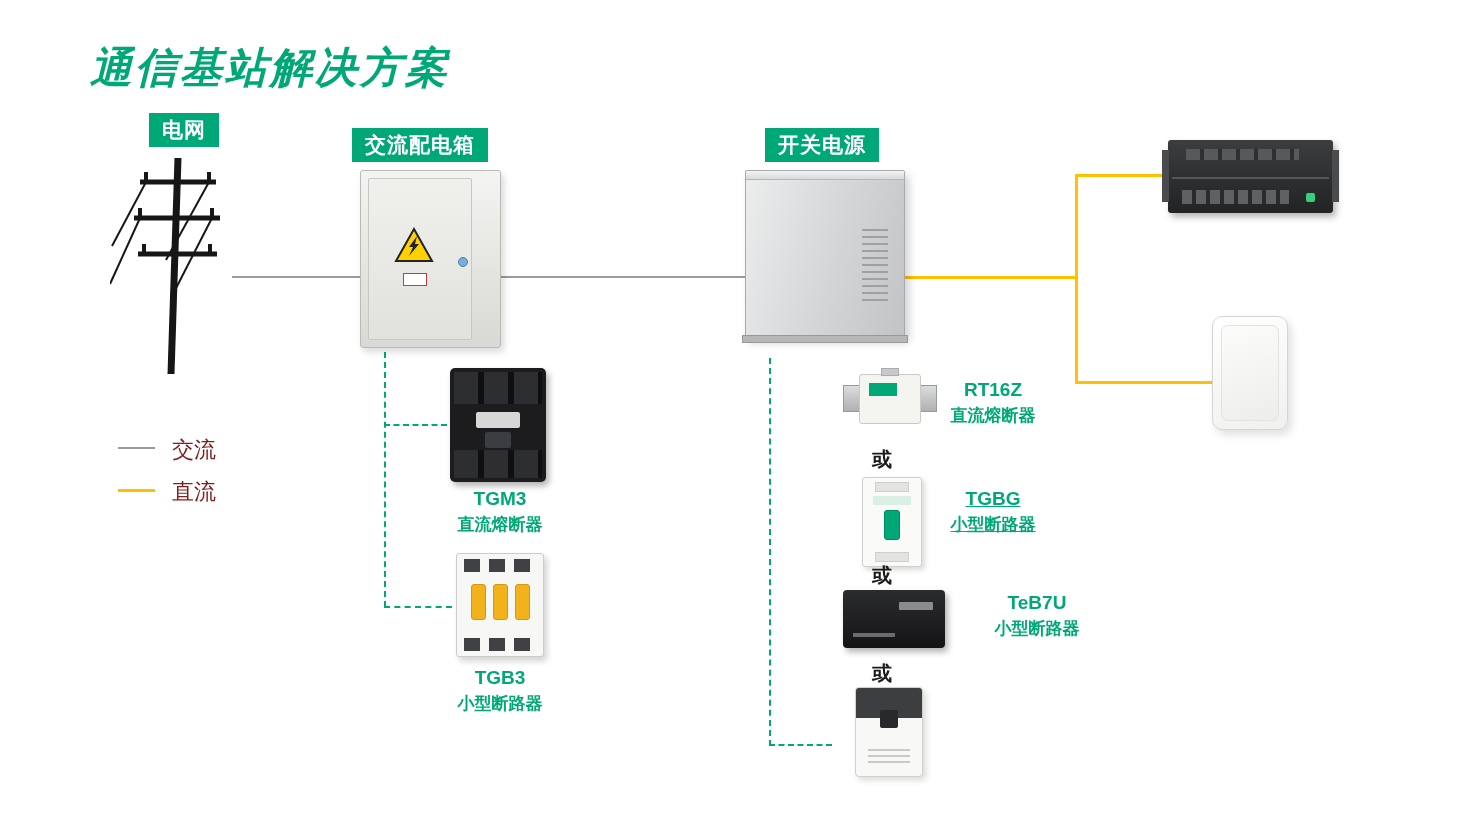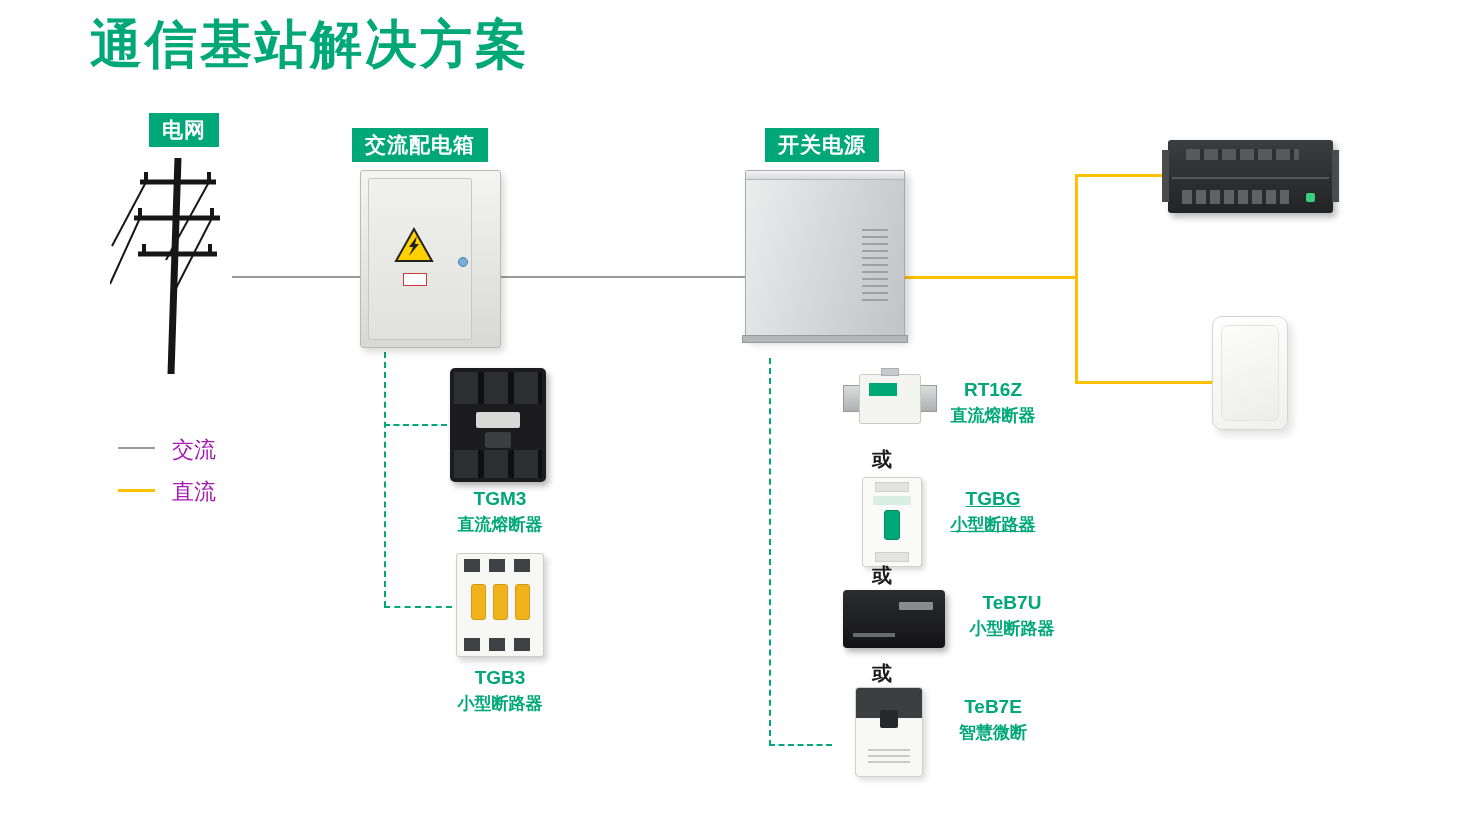--- a/index.html
+++ b/index.html
@@ -1,33 +1,33 @@
 <!DOCTYPE html>
 <html><head>
 <meta charset="utf-8">
 <style>
   * { margin:0; padding:0; box-sizing:border-box; }
   html,body { background:#fff; }
   body { font-family:"Liberation Sans","DejaVu Sans",sans-serif; }
   #canvas { position:relative; width:1475px; height:831px; background:#fff; overflow:hidden; }
 
-  .title { position:absolute; left:90px; top:10px; font-size:52px; font-weight:bold;
-           color:#00A878; letter-spacing:3px; z-index:5; }
+  .title { position:absolute; left:90px; top:40px; font-size:42px; font-weight:bold;
+           color:#00A878; letter-spacing:3px; z-index:5;font-style:italic; }
 
   .chip { position:absolute; background:#00A878; color:#fff; font-weight:bold;
           font-size:21px; padding:4px 13px; line-height:1.25; letter-spacing:1px; z-index:5; }
   .chip.small { font-size:18px; padding:5px 12px; letter-spacing:0; }
 
   .line { position:absolute; z-index:1; }
   .ac-line { background:#9a9a9a; }
   .dc-line { background:#FFC000; }
   .dash-v { position:absolute; width:0; border-left:2px dashed #00A878; z-index:1; }
   .dash-h { position:absolute; height:0; border-top:2px dashed #00A878; z-index:1; }
 
-  .legend-text { position:absolute; font-size:22px; color:#a21caf; z-index:5; }
+  .legend-text { position:absolute; font-size:22px; color:#7f1d1d; z-index:5; }
 
   .comp-label { position:absolute; text-align:center; color:#00A878; font-weight:bold; z-index:5; }
   .comp-label .name { display:block; font-size:19px; }
   .comp-label .desc { display:block; font-size:17px; margin-top:3px; }
 
   .or { position:absolute; font-size:20px; font-weight:bold; color:#1a1a1a; z-index:5; }
 
   .device { position:absolute; z-index:2; }
 
   
@@ -256,30 +256,26 @@
     <span class="name">TGBG</span>
     <span class="desc">小型断路器</span>
   </div>
 
   <div class="or" style="left:872px; top:562px;">或</div>
 
   <div class="device teb7u" style="left:843px; top:590px; width:102px; height:58px;">
     <div class="teb7u-strip"></div>
     <div class="teb7u-text"></div>
   </div>
-  <div class="comp-label" style="left:947px; top:592px; width:130px;">
+  <div class="comp-label" style="left:972px; top:592px; width:130px;">
     <span class="name">TeB7U</span>
     <span class="desc">小型断路器</span>
   </div>
 
   <div class="or" style="left:872px; top:660px;">或</div>
 
   <div class="device teb7e" style="left:855px; top:687px; width:68px; height:90px;">
     <div class="teb7e-top"></div>
     <div class="teb7e-toggle"></div>
     <div class="teb7e-lines"></div>
   </div>
-  <div class="comp-label" style="left:928px; top:696px; width:130px;">
-    <span class="name">TeB7E</span>
-    <span class="desc">智慧微断</span>
-  </div>
 
 </div>
 
 </body></html>

